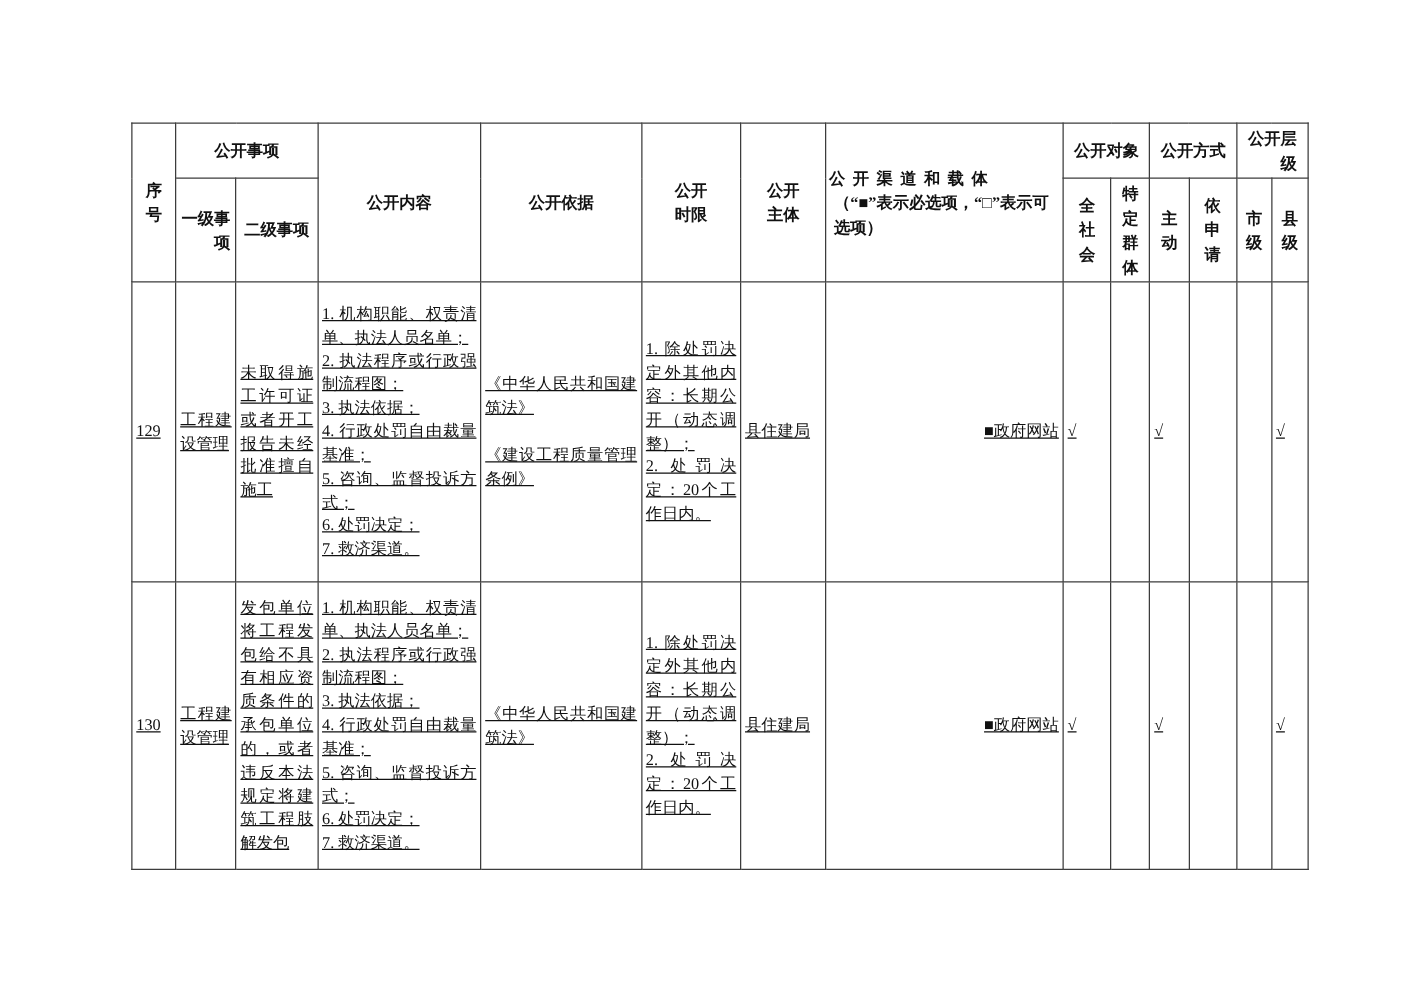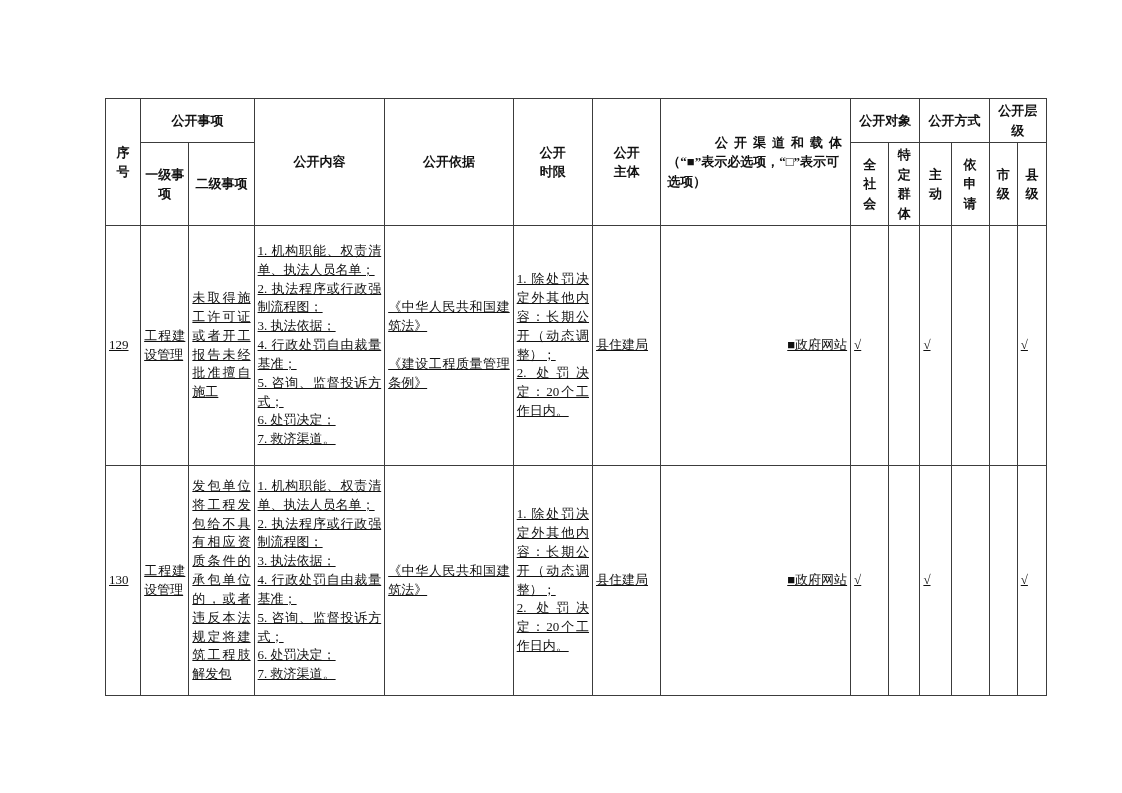--- a/index.html
+++ b/index.html
@@ -55,24 +55,24 @@
   .w2 {
     display: inline-block;
     width: 2em;
     word-break: break-all;
     text-align: center;
   }
   .w3 {
     display: inline-block;
     width: 3em;
     word-break: break-all;
-    text-align: center;
+    text-align: right;
   }
   .ch-title {
-    text-align: right;
+    text-align: left;
     letter-spacing: 6px;
     font-weight: bold;
   }
   .ch-note {
     text-align: left;
     font-weight: bold;
     padding: 0 4px;
   }
   .check { font-size: 14px; }
   .cell-content, .cell-basis, .cell-time {

